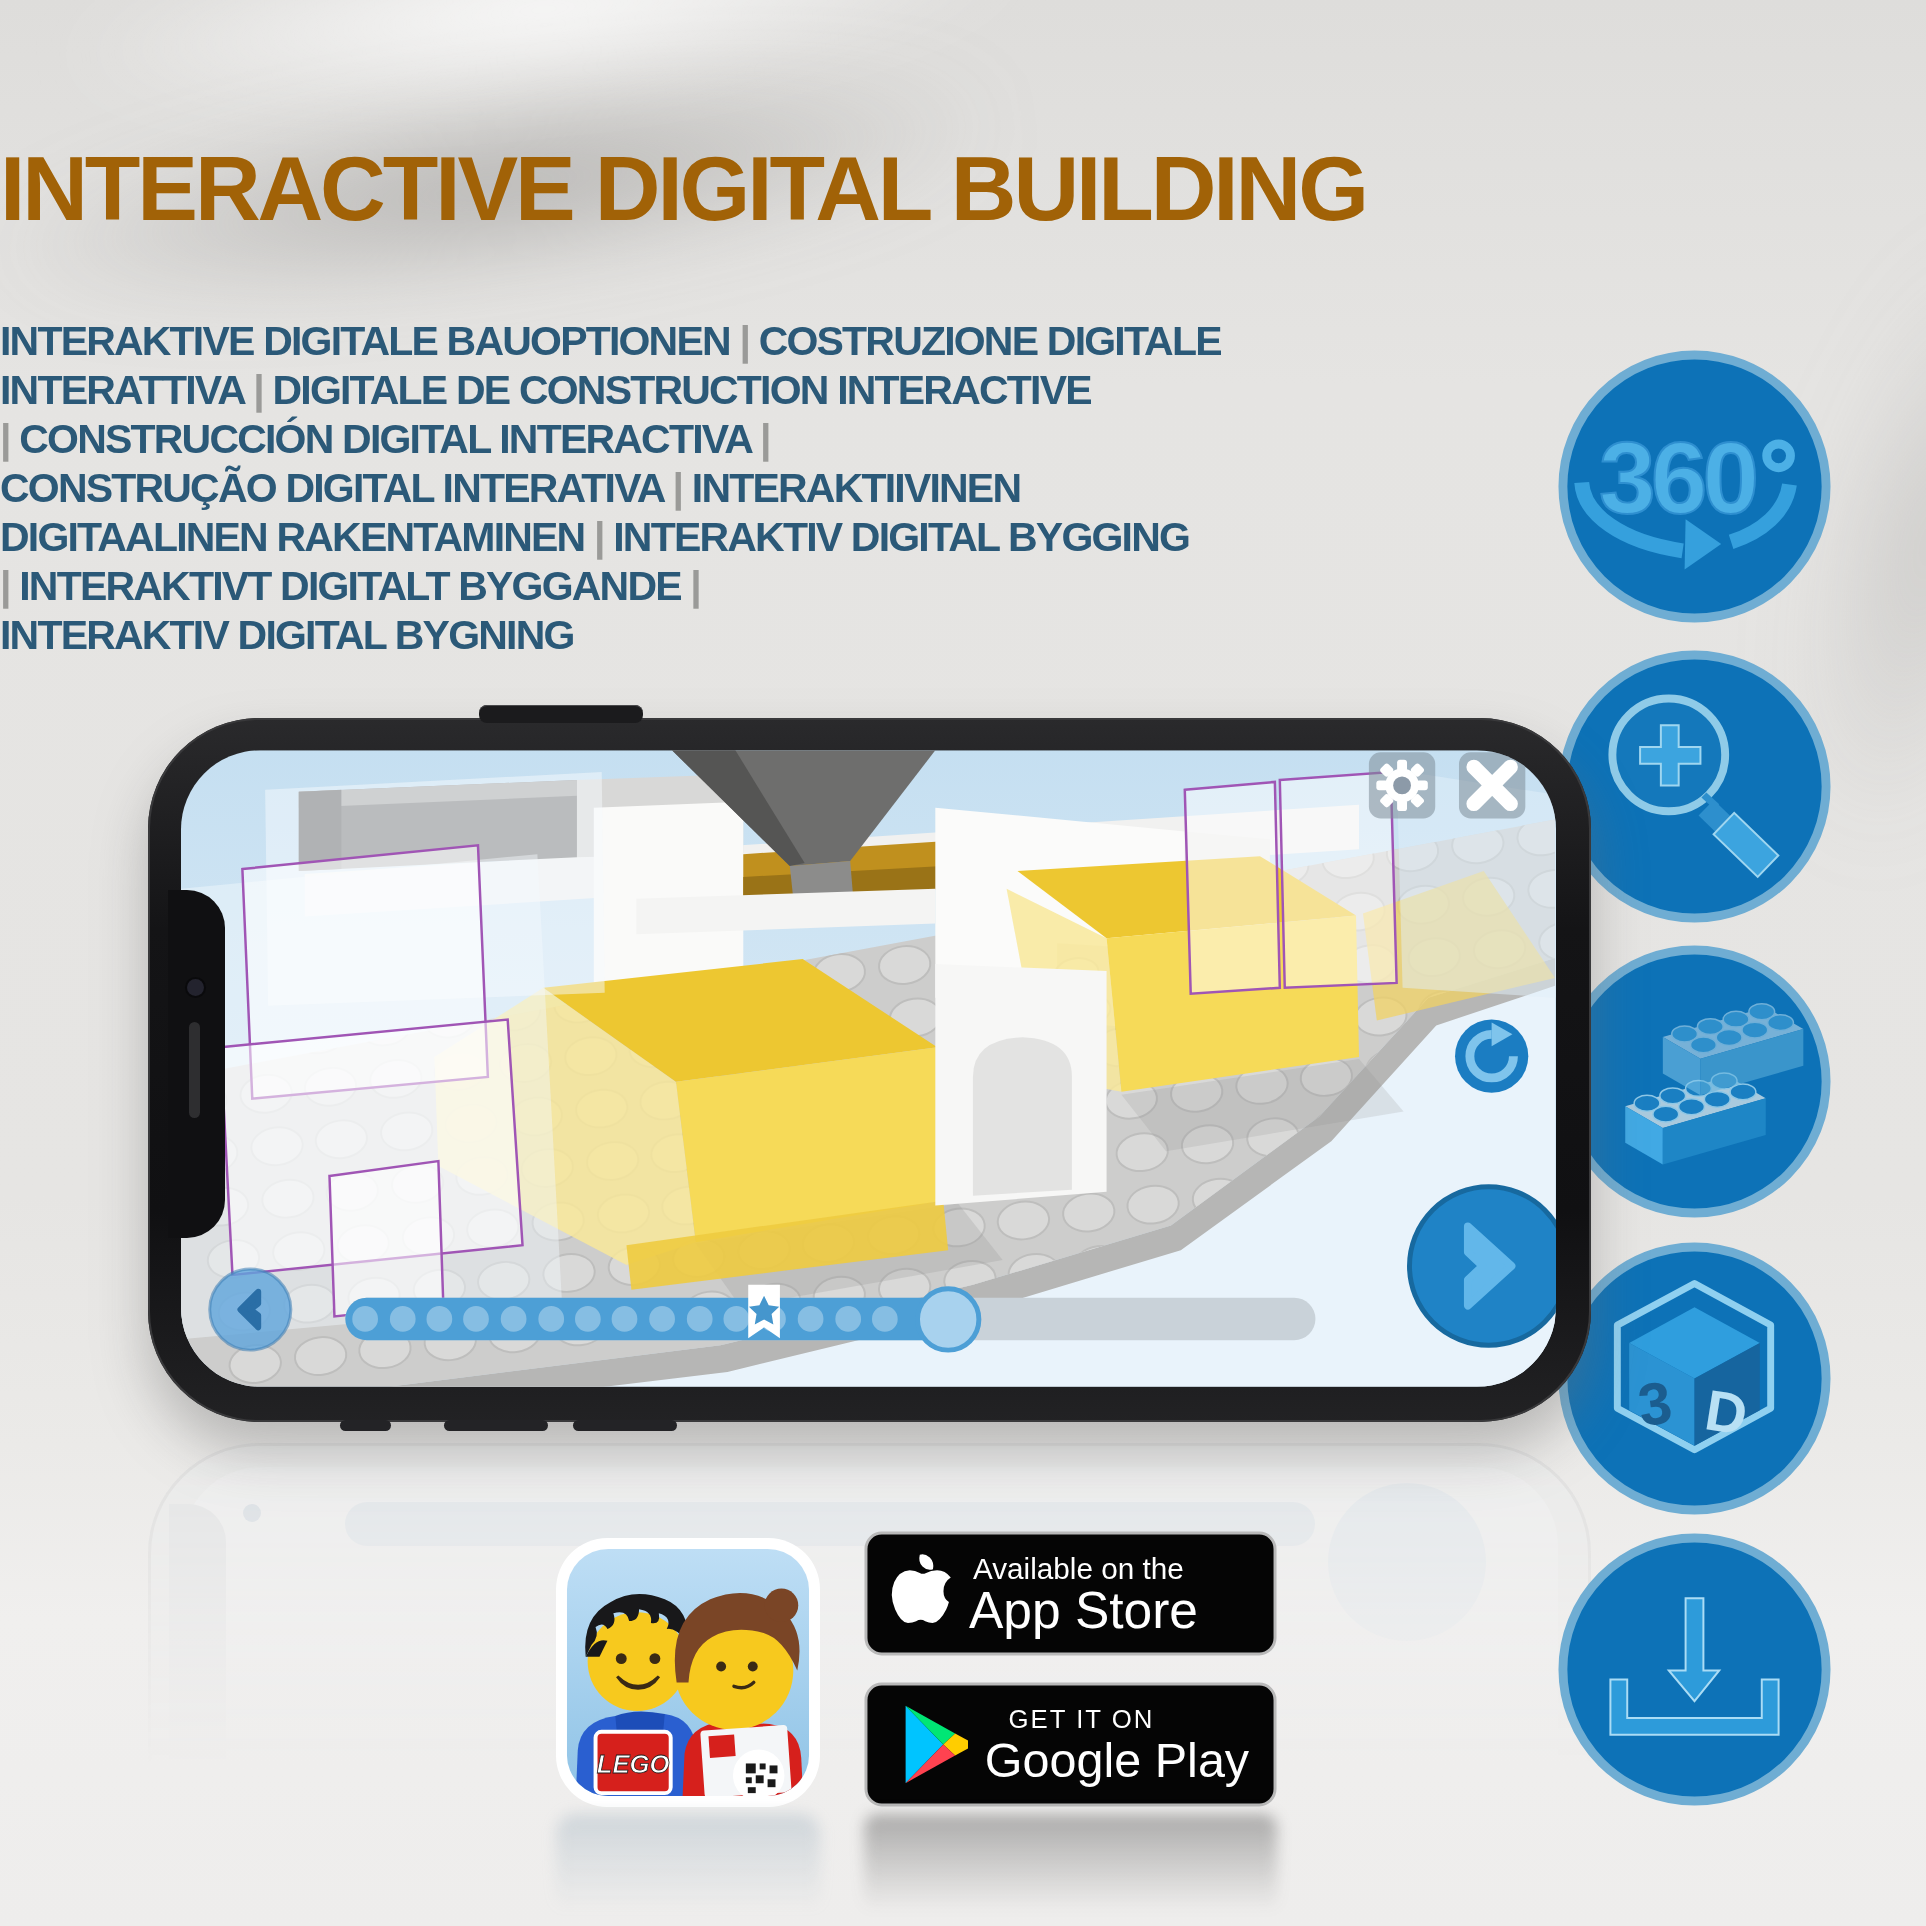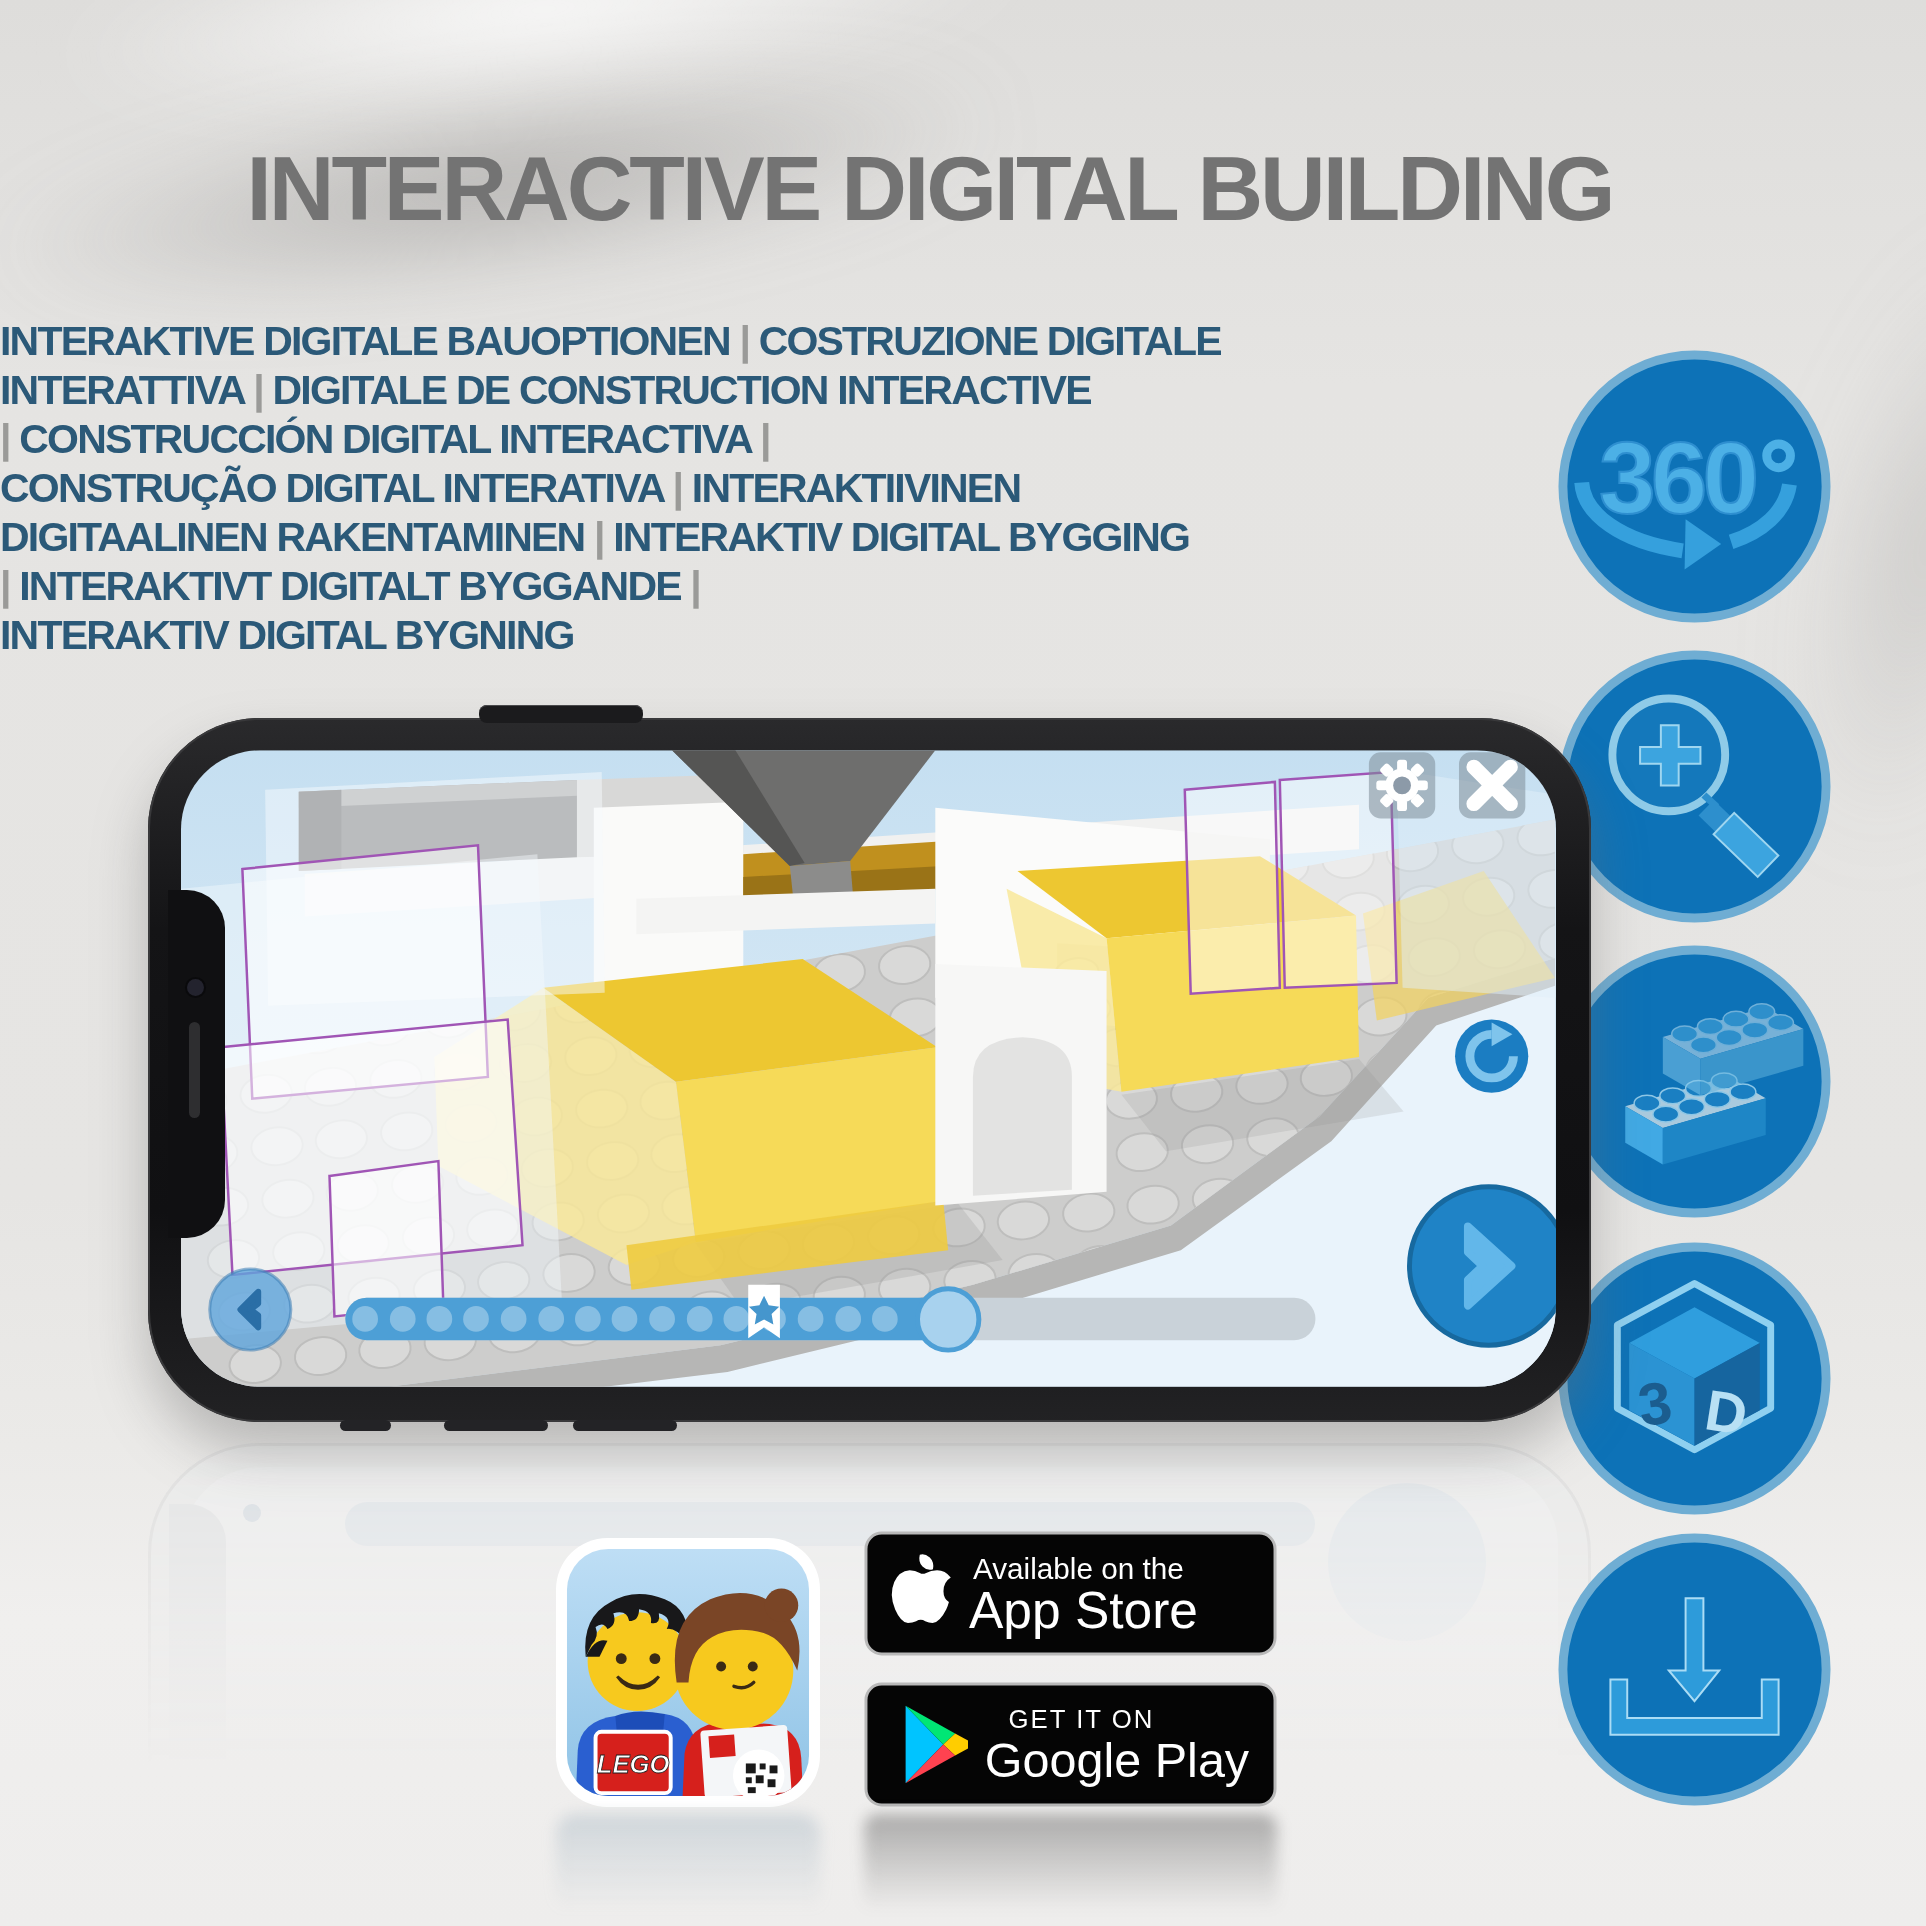--- a/index.html
+++ b/index.html
@@ -11,21 +11,21 @@
 <body>
 
 <div class="abs" style="left:0;top:0;width:1927px;height:1927px;background:linear-gradient(180deg,#dedddb 0%,#e5e4e2 20%,#e6e5e3 62%,#ebeae8 75%,#f0efee 84%,#eeedec 100%);"></div>
 
 <div class="abs" style="left:-248px;top:59px;width:1485px;height:257px;background:radial-gradient(ellipse 50% 50% at 50% 50%,rgba(135,133,131,0.55),rgba(135,133,131,0) 70%);filter:blur(40px);transform:rotate(-8deg);"></div>
 
 <div class="abs" style="left:-149px;top:-119px;width:1386px;height:257px;background:radial-gradient(ellipse 50% 50% at 50% 50%,rgba(255,255,255,0.9),rgba(255,255,255,0) 70%);filter:blur(30px);transform:rotate(-6deg);"></div>
 
 <div class="abs" style="left:1782px;top:99px;width:297px;height:891px;background:radial-gradient(ellipse 50% 50% at 50% 50%,rgba(150,148,146,0.35),rgba(150,148,146,0) 70%);filter:blur(45px);transform:rotate(14deg);"></div>
 
-<div class="abs" id="title" style="left:0;top:137px;width:1859px;text-align:center;font-weight:bold;font-size:91px;letter-spacing:-3.1px;color:#737373;white-space:nowrap;">INTERACTIVE DIGITAL BUILDING</div>
+<div class="abs" id="title" style="left:0;top:137px;width:1859px;text-align:left;font-weight:bold;font-size:91px;letter-spacing:-3.1px;color:#a16207;white-space:nowrap;">INTERACTIVE DIGITAL BUILDING</div>
 
 <div class="abs" id="para" style="left:0;top:317px;width:1824px;text-align:left;font-weight:bold;font-size:41px;line-height:49px;letter-spacing:-1.8px;color:#2b5978;">
 INTERAKTIVE DIGITALE BAUOPTIONEN <span class="pipe">|</span> COSTRUZIONE DIGITALE<br>
 INTERATTIVA <span class="pipe">|</span> DIGITALE DE CONSTRUCTION INTERACTIVE<br>
 <span class="pipe">|</span> CONSTRUCCIÓN DIGITAL INTERACTIVA <span class="pipe">|</span><br>
 CONSTRUÇÃO DIGITAL INTERATIVA <span class="pipe">|</span> INTERAKTIIVINEN<br>
 DIGITAALINEN RAKENTAMINEN <span class="pipe">|</span> INTERAKTIV DIGITAL BYGGING<br>
 <span class="pipe">|</span> INTERAKTIVT DIGITALT BYGGANDE <span class="pipe">|</span><br>
 INTERAKTIV DIGITAL BYGNING
 </div>

